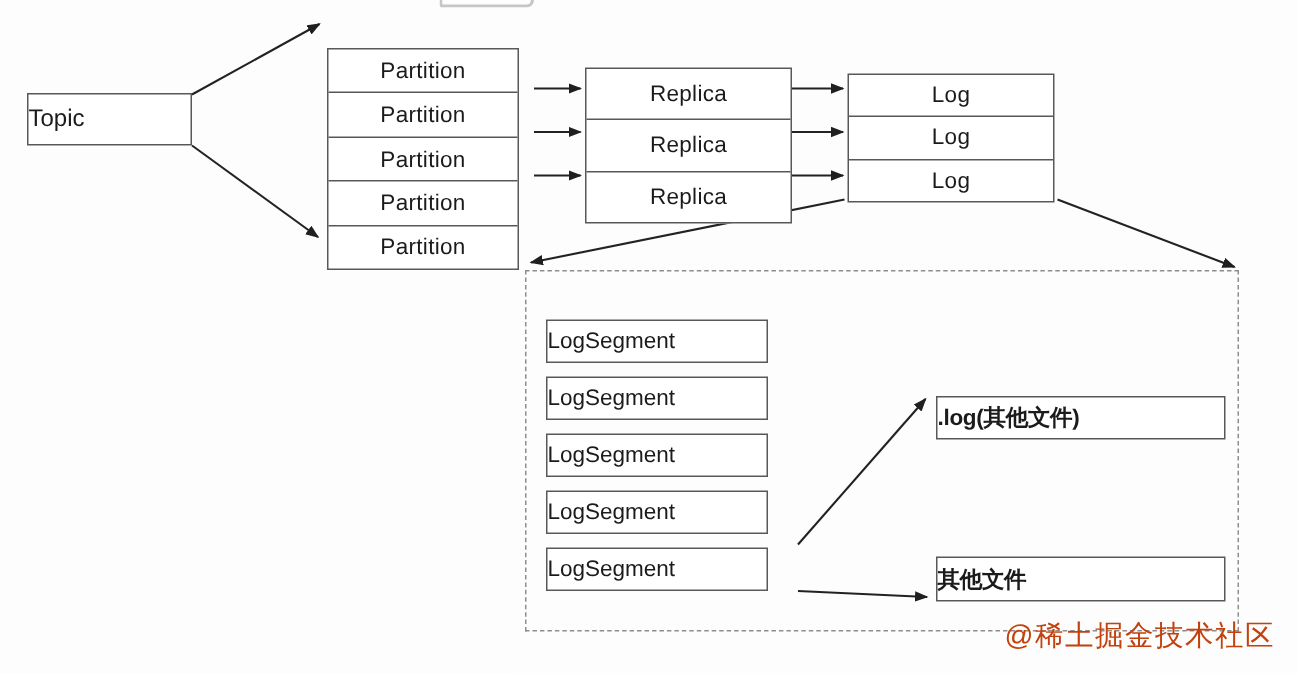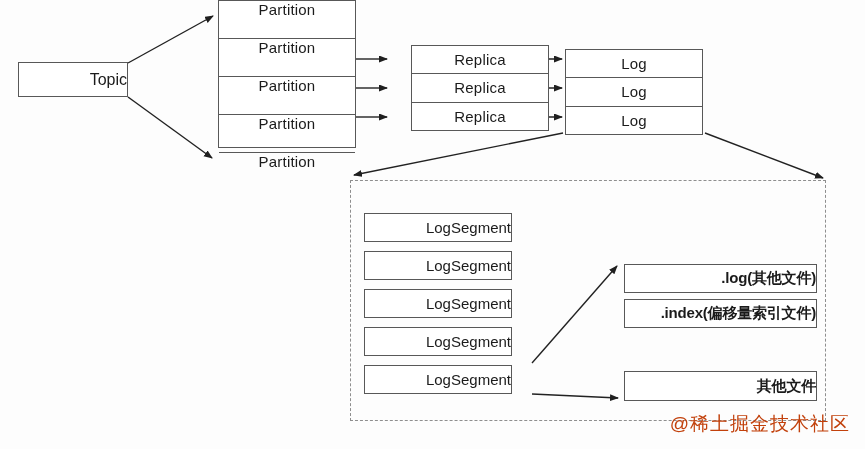--- a/index.html
+++ b/index.html
@@ -8,36 +8,36 @@
     width:865px; height:449px;
     background:#fdfdfd;
     font-family:"Liberation Sans", sans-serif;
     color:#1b1b1b;
     overflow:hidden;
   }
   .arrow-layer { position:absolute; left:0; top:0; width:865px; height:449px; pointer-events:none; }
   .box {
     position:absolute; box-sizing:border-box;
     background:#ffffff; border:1px solid #585858;
-    display:flex; align-items:center; justify-content:flex-end;
+    display:flex; align-items:center; justify-content:flex-start;
   }
   .stack {
     position:absolute; box-sizing:border-box;
     background:#ffffff; border:1px solid #585858;
     display:flex; flex-direction:column;
   }
   .stack .row {
     flex:1; display:flex; align-items:center; justify-content:center;
     border-top:1px solid #585858;
     font-size:15px; font-weight:500; letter-spacing:.2px;
   }
   .stack .row:first-child { border-top:none; }
   .topic-box { left:18px; top:62px; width:110px; height:35px; font-size:16px; font-weight:500; }
-  .partition-stack { left:218px; top:0; width:138px; height:148px;gap:20px; }
-  .replica-stack   { left:390px; top:45px; width:138px; height:86px;margin-left:21px; }
+  .partition-stack { left:218px; top:32px; width:128px; height:148px; }
+  .replica-stack   { left:390px; top:45px; width:138px; height:104px; }
   .log-stack       { left:565px; top:49px; width:138px; height:86px; }
   .dashed-region {
     position:absolute; box-sizing:border-box;
     left:350px; top:180px; width:476px; height:241px;
     border:1px dashed #8e8e8e; background:transparent;
   }
   .segment-box { left:364px; width:148px; height:29px; font-size:15px; font-weight:500; }
   .file-box { left:624px; width:193px; font-size:15px; font-weight:600; letter-spacing:-0.2px; }
   .watermark {
     position:absolute; right:15px; bottom:12px;
@@ -106,18 +106,17 @@
     <div class="row">Log</div>
   </div>
 
   <div class="box segment-box" style="top:213px">LogSegment</div>
   <div class="box segment-box" style="top:251px">LogSegment</div>
   <div class="box segment-box" style="top:289px">LogSegment</div>
   <div class="box segment-box" style="top:327px">LogSegment</div>
   <div class="box segment-box" style="top:365px">LogSegment</div>
 
   <div class="box file-box" style="top:264px;height:29px">.log(其他文件)</div>
-  <div class="box file-box" style="top:299px;height:29px">.index(偏移量索引文件)</div>
   <div class="box file-box" style="top:371px;height:30px">其他文件</div>
 
   <div class="watermark">@稀土掘金技术社区</div>
 
 </div>
 
 </body></html>

